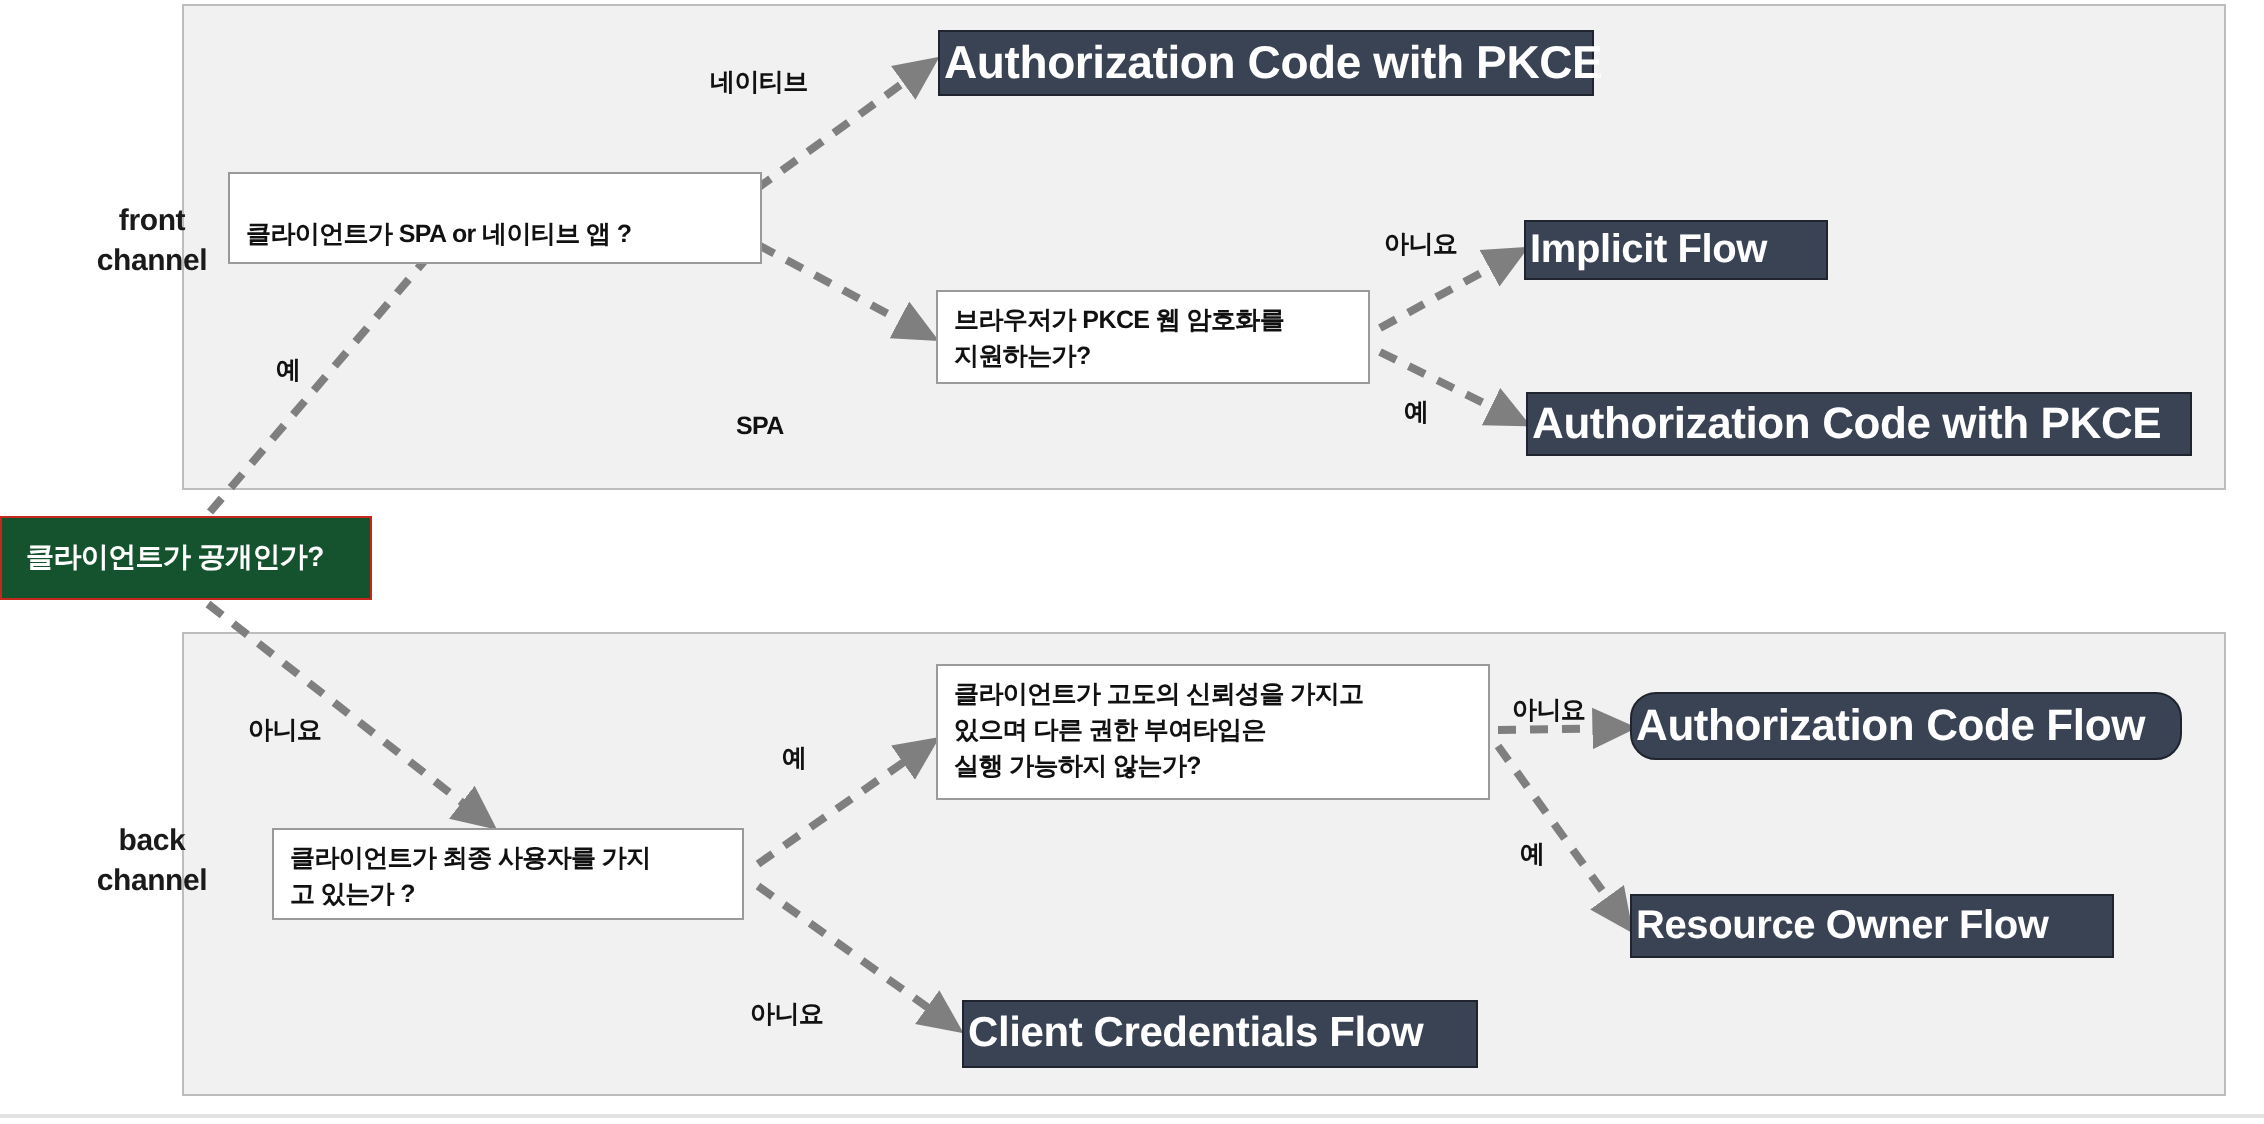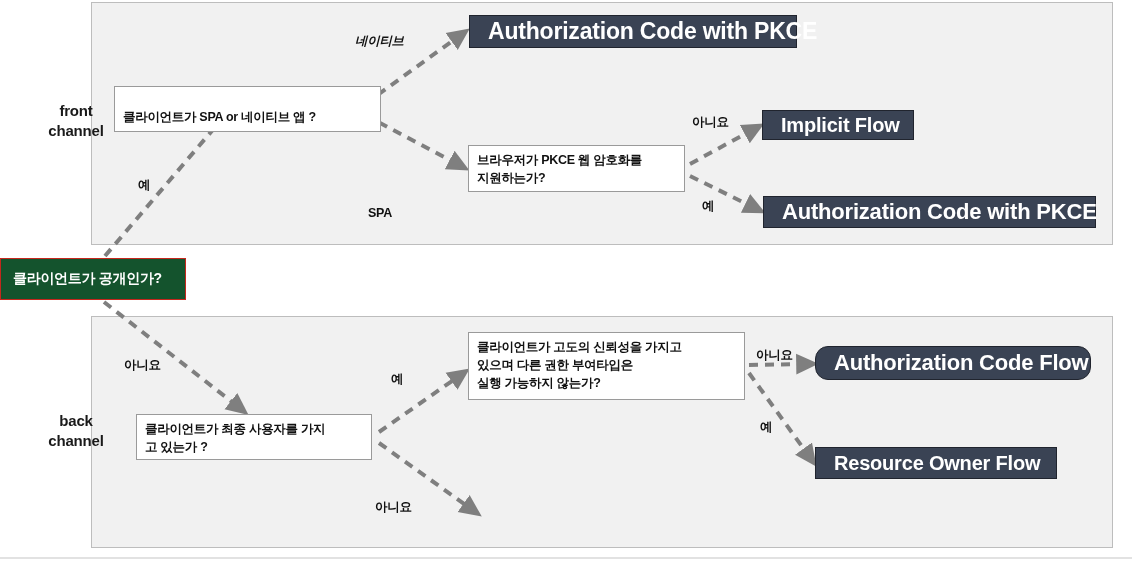--- a/index.html
+++ b/index.html
@@ -61,21 +61,21 @@
   
   .rbox{
     position:absolute;
     background:#3a4354;
     border:1px solid #20242e;
     box-sizing:border-box;
     color:#ffffff;
     font-weight:bold;
     display:flex;
     align-items:center;
-    padding-left:18px;
+    padding-left:2px;
     letter-spacing:-0.2px;
     white-space:nowrap;
   }
   #r-authpkce-top{left:469px;top:15px;width:328px;height:33px;font-size:23px;}
   #r-implicit{left:762px;top:110px;width:152px;height:30px;font-size:20px;}
   #r-authpkce-bottom{left:763px;top:196px;width:333px;height:32px;font-size:22px;}
   #r-authcode{left:815px;top:346px;width:276px;height:34px;font-size:22px;border-radius:13px;}
   #r-resourceowner{left:815px;top:447px;width:242px;height:32px;font-size:20px;}
   #r-clientcred{left:481px;top:500px;width:258px;height:34px;font-size:21px;}
 
@@ -97,21 +97,21 @@
 
   
   .elabel{
     position:absolute;
     font-size:12.5px;
     font-weight:bold;
     color:#111111;
     white-space:nowrap;
     letter-spacing:-0.3px;
   }
-  #el-native{left:355px;top:33px;font-style:italic;}
+  #el-native{left:355px;top:33px;}
   #el-spa{left:368px;top:160px;margin-top:46px;}
   #el-yes-front{left:138px;top:177px;}
   #el-no-implicit{left:692px;top:114px;}
   #el-yes-pkce{left:702px;top:198px;}
   #el-no-back{left:124px;top:357px;}
   #el-yes-hightrust{left:391px;top:371px;}
   #el-no-clientcred{left:375px;top:499px;}
   #el-no-authcode{left:756px;top:347px;}
   #el-yes-resource{left:760px;top:419px;}
 
@@ -221,20 +221,23 @@
   </div>
 
   <div class="rbox" id="r-authcode">
     <span>Authorization Code Flow</span>
   </div>
 
   <div class="rbox" id="r-resourceowner">
     <span>Resource Owner Flow</span>
   </div>
 
+  <div class="rbox" id="r-clientcred">
+    <span>Client Credentials Flow</span>
+  </div>
 
   <div class="elabel" id="el-no-back">아니요</div>
   <div class="elabel" id="el-yes-hightrust">예</div>
   <div class="elabel" id="el-no-clientcred">아니요</div>
   <div class="elabel" id="el-no-authcode">아니요</div>
   <div class="elabel" id="el-yes-resource">예</div>
 
   <div id="footer-rule"></div>
 
 </div>

